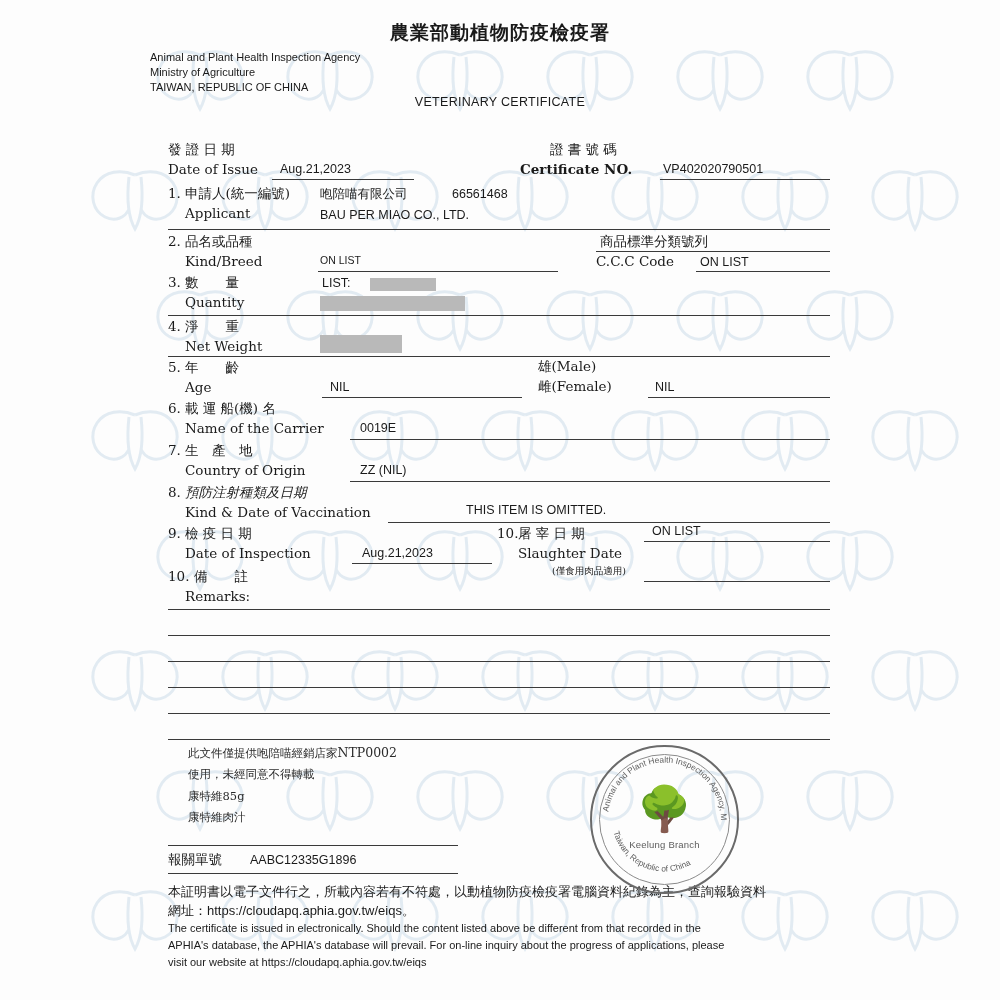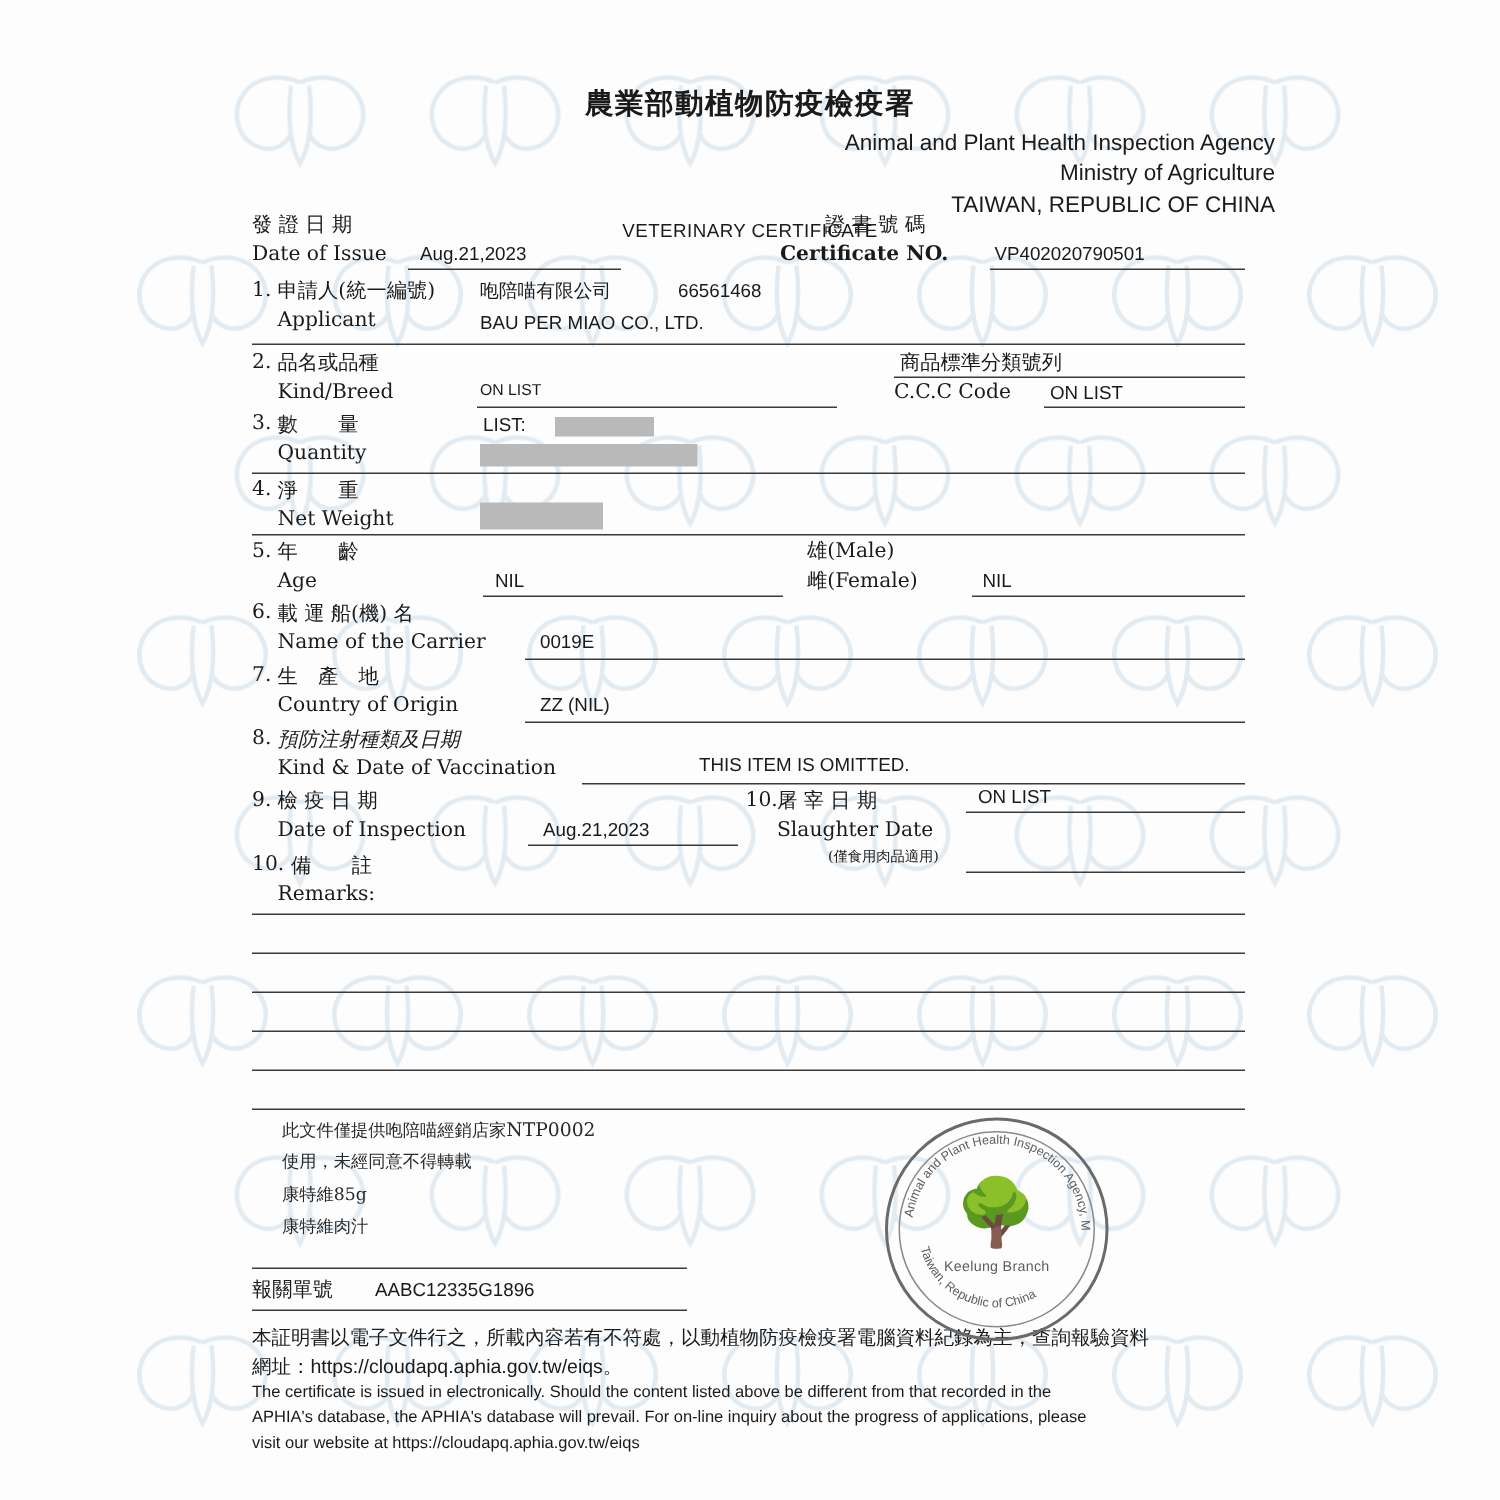--- a/index.html
+++ b/index.html
@@ -28,37 +28,36 @@
     inset: 0;
     pointer-events: none;
     z-index: 0;
   }
   .sheet {
     position: absolute;
     left: 150px;
     top: 20px;
     width: 700px;
     z-index: 2;
-    margin-top: 36px;
   }
   .ch {
     font-family: "DejaVu Serif", "Liberation Serif", serif;
   }
   
   .hdr-zh {
     text-align: center;
     font-family: "DejaVu Serif", "Liberation Serif", serif;
     font-size: 19px;
     font-weight: bold;
     letter-spacing: 1px;
     margin: 0 0 4px 0;
   }
   .hdr-en {
-    text-align: right;
-    font-size: 15px;
+    text-align: left;
+    font-size: 11px;
     line-height: 1.35;
   }
   .hdr-zh2 {
     text-align: center;
     font-family: "DejaVu Serif", "Liberation Serif", serif;
     font-size: 15px;
     font-weight: bold;
     margin-top: 4px;
   }
   .hdr-en2 {

